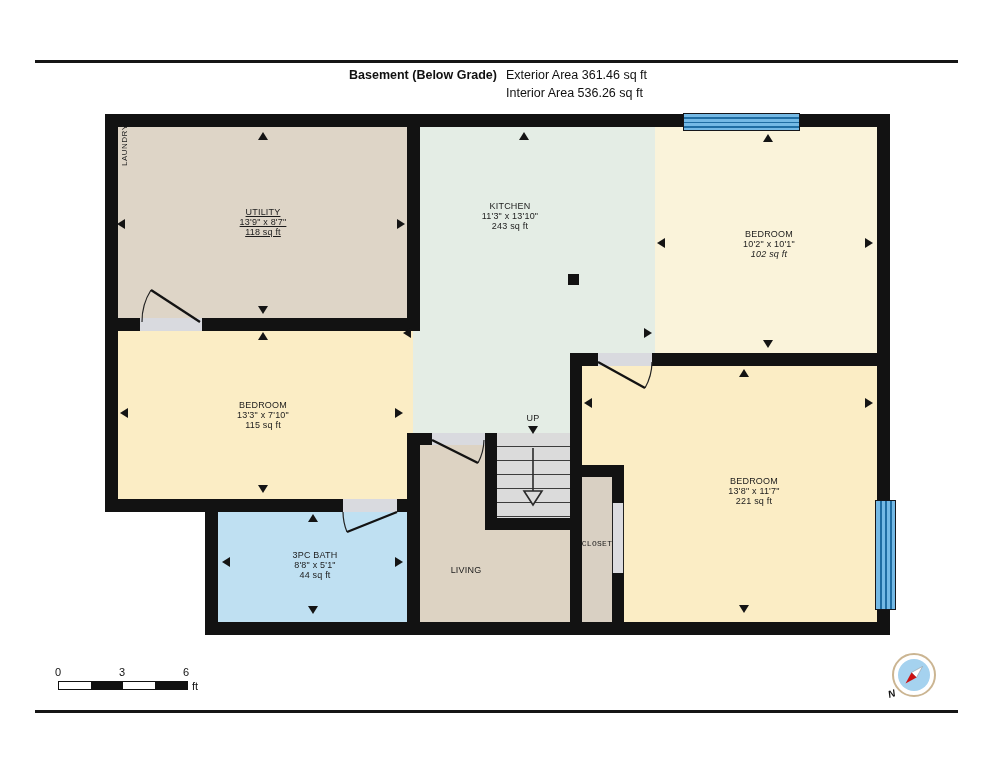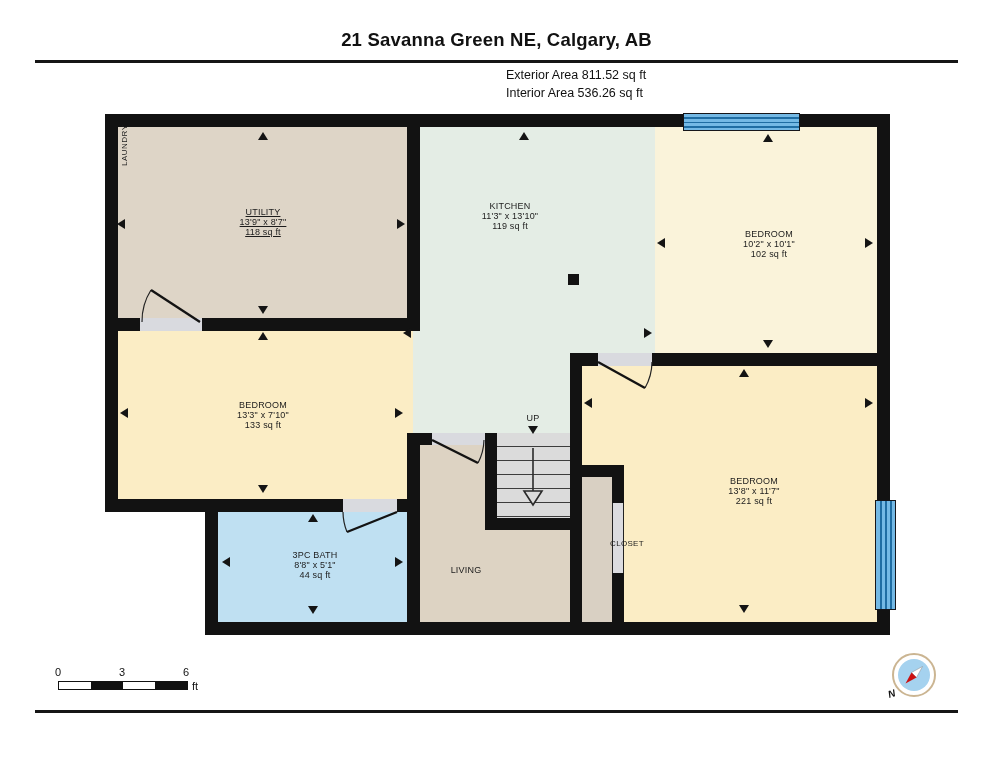--- a/index.html
+++ b/index.html
@@ -44,23 +44,23 @@
   .laundry span{display:block;transform:rotate(-90deg) translateX(-100%);transform-origin:0 0;
                 font-size:8px;letter-spacing:.5px;white-space:nowrap;color:#1c1c1c;}
   .slidedoor{position:absolute;background:#dcdce0;border-left:1px solid #222;border-right:1px solid #222;
              box-sizing:border-box;z-index:2;}
 </style>
 </head>
 <body>
 
 <div id="page">
 
-  <div id="title">21 Savanna Green NE, Calgary, AB</div>
   <div class="rule" style="left:35px;top:60px;width:923px;height:2.5px;"></div>
-  <div class="areatext" style="top:68px;">Exterior Area 811.52 sq ft</div>
+  <div id="floorlabel">Basement (Below Grade)</div>
+  <div class="areatext" style="top:68px;">Exterior Area 361.46 sq ft</div>
   <div class="areatext" style="top:86px;">Interior Area 536.26 sq ft</div>
 
   <div class="room" style="left:118px;top:127px;width:289px;height:191px;background:#ded5c7;"></div>
   <div class="room" style="left:420px;top:127px;width:235px;height:226px;background:#e4ede5;"></div>
   <div class="room" style="left:413px;top:331px;width:7px;height:102px;background:#e4ede5;"></div>
   <div class="room" style="left:420px;top:353px;width:150px;height:80px;background:#e4ede5;"></div>
   <div class="room" style="left:655px;top:127px;width:222px;height:226px;background:#faf3da;"></div>
   <div class="room" style="left:118px;top:331px;width:295px;height:168px;background:#fbedc5;"></div>
   <div class="room" style="left:582px;top:366px;width:295px;height:256px;background:#fbedc5;"></div>
   <div class="room" style="left:218px;top:512px;width:189px;height:110px;background:#bfe0f2;"></div>
@@ -137,44 +137,44 @@
   </svg>
 
   <div class="room-label" style="left:263px;top:207px;text-decoration:underline;">
     <span style="display:block;">UTILITY</span>
     <span style="display:block;">13'9" x 8'7"</span>
     <span style="display:block;">118 sq ft</span>
   </div>
   <div class="room-label" style="left:510px;top:201px;">
     <span style="display:block;text-align:center;">KITCHEN</span>
     <span style="display:block;">11'3" x 13'10"</span>
-    <span style="display:block;">119 sq ft</span>
+    <span style="display:block;">243 sq ft</span>
   </div>
   <div class="room-label" style="left:769px;top:229px;">
     <span style="display:block;">BEDROOM</span>
     <span style="display:block;">10'2" x 10'1"</span>
-    <span style="display:block;">102 sq ft</span>
+    <span style="display:block;font-style:italic;">102 sq ft</span>
   </div>
   <div class="room-label" style="left:263px;top:400px;">
     <span style="display:block;">BEDROOM</span>
     <span style="display:block;">13'3" x 7'10"</span>
-    <span style="display:block;">133 sq ft</span>
+    <span style="display:block;">115 sq ft</span>
   </div>
   <div class="room-label" style="left:754px;top:476px;">
     <span style="display:block;">BEDROOM</span>
     <span style="display:block;">13'8" x 11'7"</span>
     <span style="display:block;">221 sq ft</span>
   </div>
   <div class="room-label" style="left:315px;top:550px;">
     <span style="display:block;">3PC BATH</span>
     <span style="display:block;">8'8" x 5'1"</span>
     <span style="display:block;">44 sq ft</span>
   </div>
   <div class="room-label" style="left:466px;top:565px;">LIVING</div>
-  <div class="small-label" style="left:627px;top:539px;">CLOSET</div>
+  <div class="small-label" style="left:597px;top:539px;font-family:Liberation Mono, monospace;">CLOSET</div>
   <div class="room-label" style="left:533px;top:413px;">UP</div>
   <div class="laundry">
       <span>LAUNDRY</span>
     </div>
 
   <div class="tri up" style="left:258px;top:132px;"></div>
   <div class="tri left" style="left:117px;top:219px;"></div>
   <div class="tri right" style="left:397px;top:219px;"></div>
   <div class="tri down" style="left:258px;top:306px;"></div>
   <div class="tri up" style="left:258px;top:332px;"></div>

